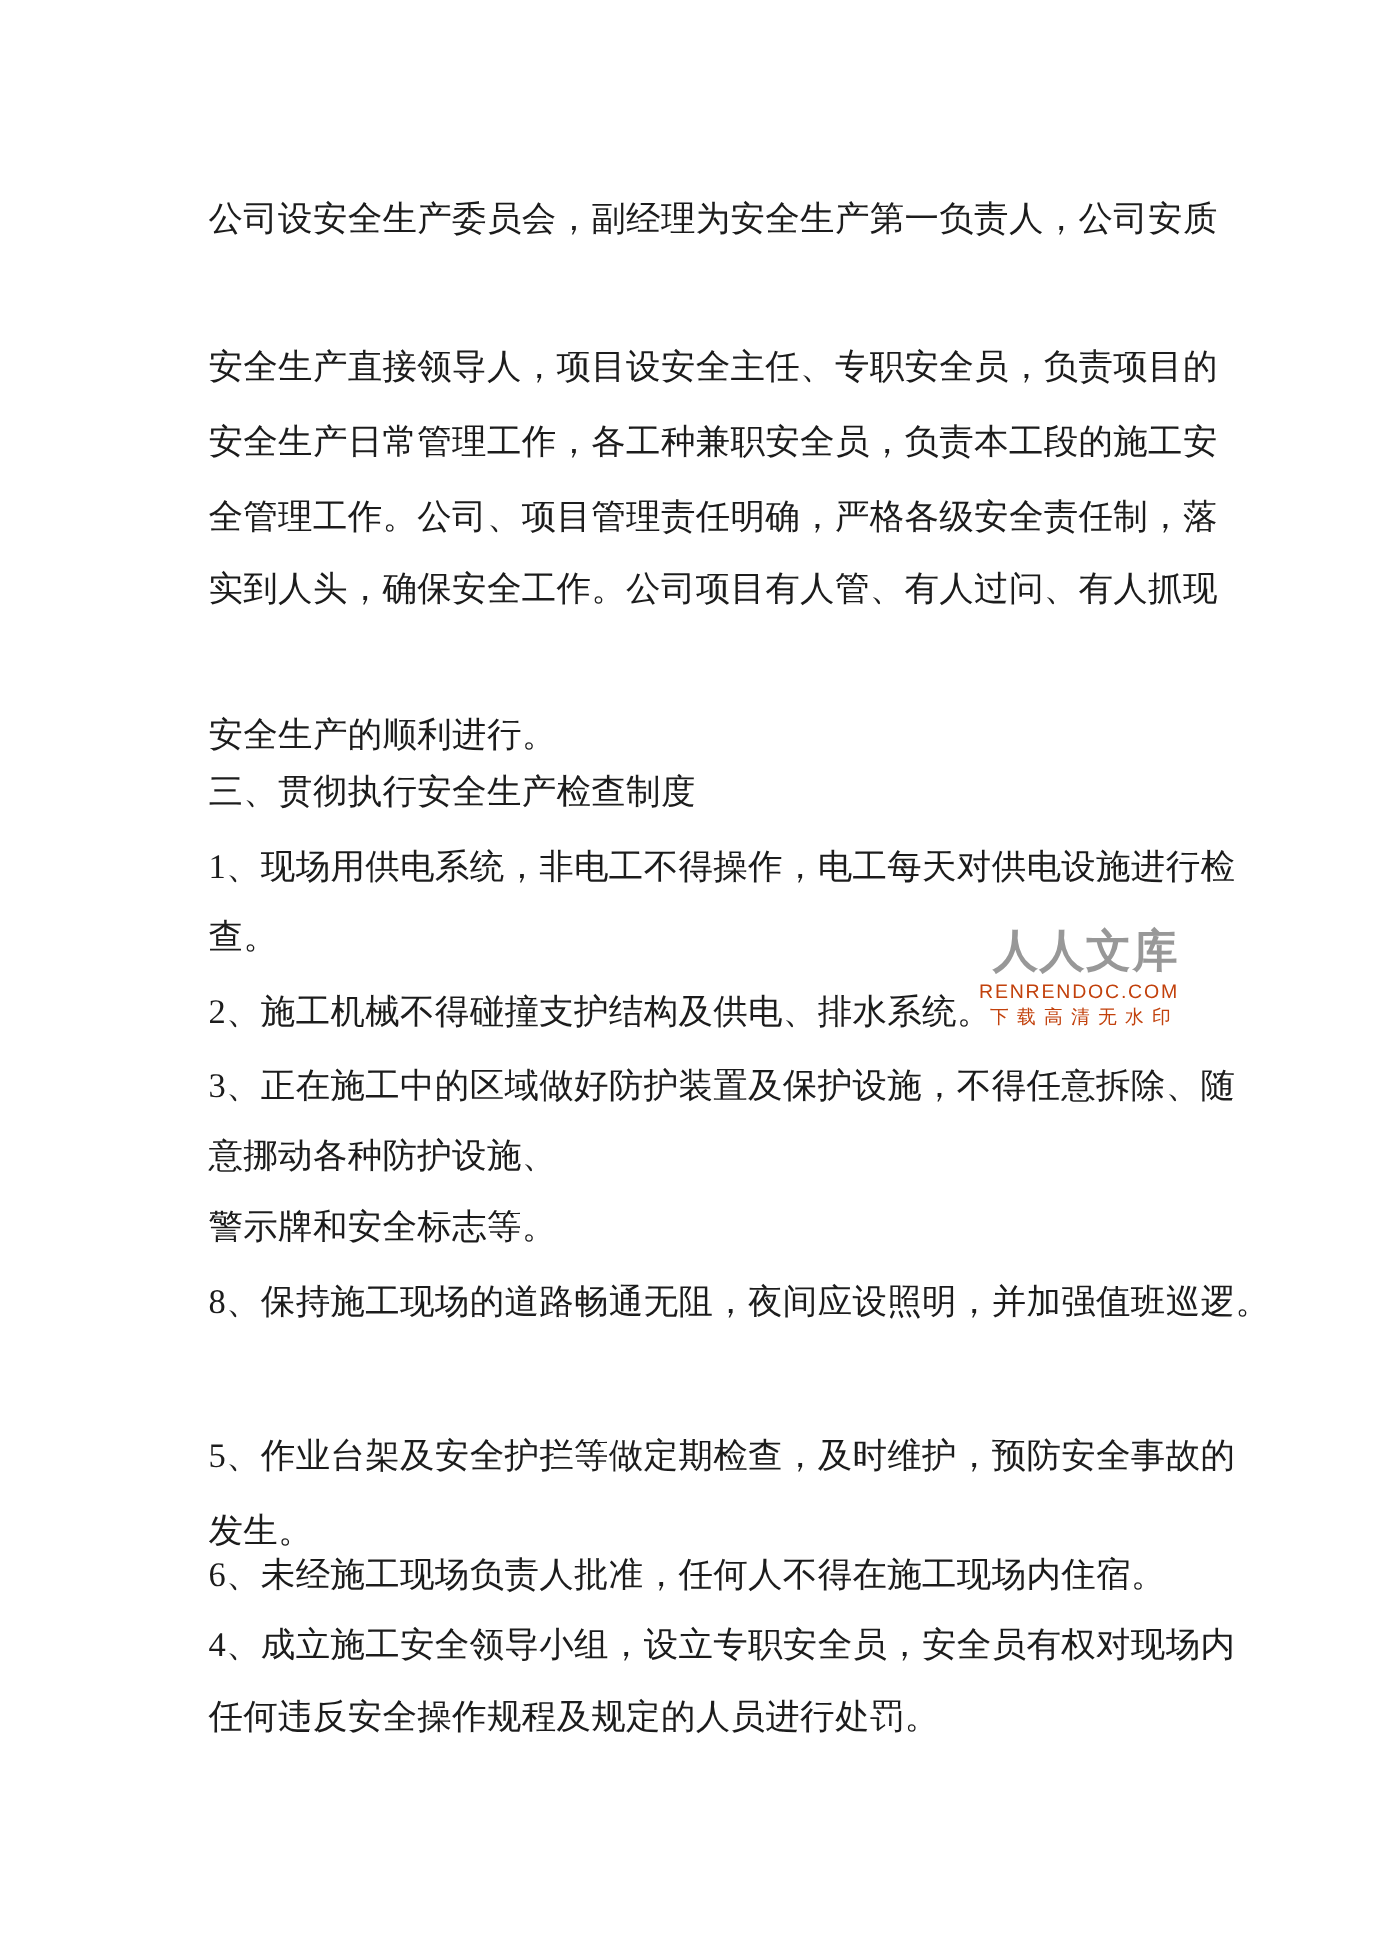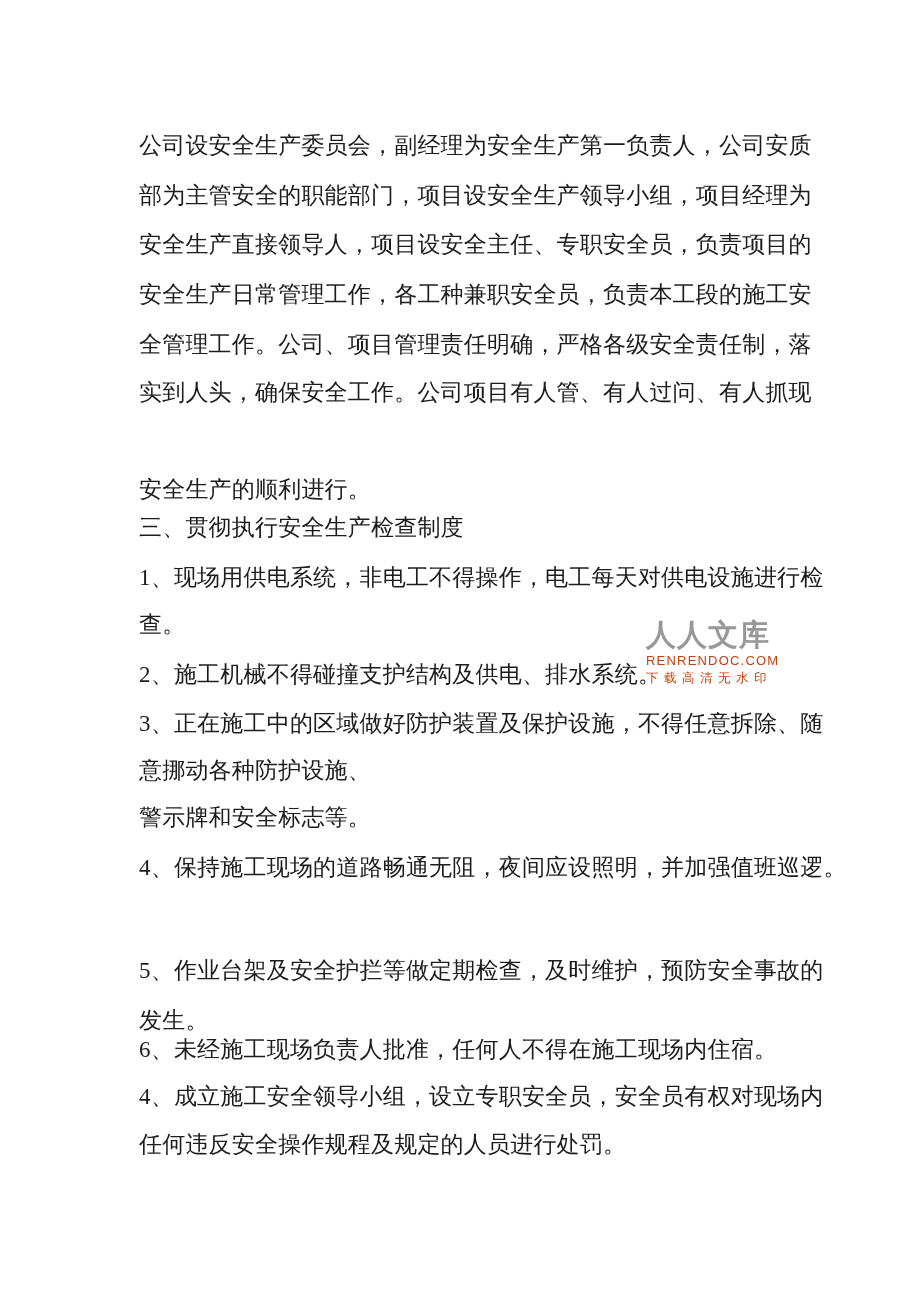--- a/index.html
+++ b/index.html
@@ -19,21 +19,21 @@
     line-height: 1.1;
     letter-spacing: 0.2px;
     white-space: nowrap;
     margin-left: 13px;
   }
   .watermark {
     position: absolute;
     left: 646px;
     top: 619px;
     width: 140px;
-    text-align: left;
+    text-align: right;
     user-select: none;
   }
   .wm-title {
     font-size: 30px;
     font-weight: bold;
     line-height: 1.05;
     letter-spacing: 1px;
     color: #989898;
     font-family: "Liberation Serif", "DejaVu Serif", serif;
   }
@@ -54,34 +54,33 @@
     font-family: "Liberation Sans", "DejaVu Sans", sans-serif;
     white-space: nowrap;
   }
 </style>
 </head>
 <body>
 
 <div class="page">
 
   <div class="line" style="top:133px">公司设安全生产委员会，副经理为安全生产第一负责人，公司安质</div>
-  <div class="line" style="top:183px">部为主管安全的职能部门，项目设安全生产领导小组，项目经理为</div>
   <div class="line" style="top:232px">安全生产直接领导人，项目设安全主任、专职安全员，负责项目的</div>
   <div class="line" style="top:282px">安全生产日常管理工作，各工种兼职安全员，负责本工段的施工安</div>
   <div class="line" style="top:332px">全管理工作。公司、项目管理责任明确，严格各级安全责任制，落</div>
   <div class="line" style="top:380px">实到人头，确保安全工作。公司项目有人管、有人过问、有人抓现</div>
   <div class="line" style="top:477px">安全生产的顺利进行。</div>
   <div class="line" style="top:515px">三、贯彻执行安全生产检查制度</div>
   <div class="line" style="top:565px">1、现场用供电系统，非电工不得操作，电工每天对供电设施进行检</div>
   <div class="line" style="top:612px">查。</div>
   <div class="line" style="top:662px">2、施工机械不得碰撞支护结构及供电、排水系统。</div>
   <div class="line" style="top:711px">3、正在施工中的区域做好防护装置及保护设施，不得任意拆除、随</div>
   <div class="line" style="top:758px">意挪动各种防护设施、</div>
   <div class="line" style="top:805px">警示牌和安全标志等。</div>
-  <div class="line" style="top:855px">4、保持施工现场的道路畅通无阻，夜间应设照明，并加强值班巡逻。</div>
+  <div class="line" style="top:855px">8、保持施工现场的道路畅通无阻，夜间应设照明，并加强值班巡逻。</div>
   <div class="line" style="top:958px">5、作业台架及安全护拦等做定期检查，及时维护，预防安全事故的</div>
   <div class="line" style="top:1008px">发生。</div>
   <div class="line" style="top:1037px">6、未经施工现场负责人批准，任何人不得在施工现场内住宿。</div>
   <div class="line" style="top:1084px">4、成立施工安全领导小组，设立专职安全员，安全员有权对现场内</div>
   <div class="line" style="top:1132px">任何违反安全操作规程及规定的人员进行处罚。</div>
 
   <div class="watermark">
     <div class="wm-title">人人文库</div>
     <div class="wm-domain">RENRENDOC.COM</div>
     <div class="wm-tagline">下载高清无水印</div>

